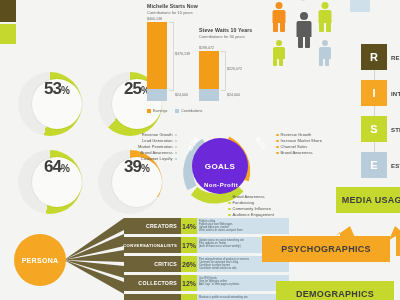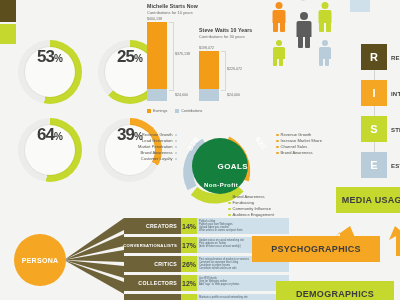--- a/index.html
+++ b/index.html
@@ -10,21 +10,21 @@
     color:#4a4a48;
   }
   .stage{position:absolute;left:0;top:0;width:400px;height:300px;}
   .abs{position:absolute;}
 
   
   #corner-brown{left:-6px;top:-4px;width:22px;height:26px;background:#5d4e1d;}
   #corner-green{left:-6px;top:24px;width:22px;height:20px;background:#c4d82e;}
 
   
-  .donut{border-radius:50%;display:flex;align-items:center;justify-content:center;}
+  .donut{border-radius:50%;display:flex;align-items:center;justify-content:flex-end;margin-top:32px;}
   .donut .hole{
     border-radius:50%;background:#fafaf8;display:flex;
     align-items:baseline;justify-content:center;
     box-shadow:0 0 0 1px rgba(0,0,0,.04);
   }
   .donut .num{font-weight:bold;color:#3d3d3b;letter-spacing:-1px;}
   .donut .pct{font-weight:bold;color:#3d3d3b;}
 
   
   .bc-title{font-size:5.2px;font-weight:bold;color:#3d3d3b;letter-spacing:.1px;}
@@ -32,22 +32,22 @@
   .bar-earn{background:#f39c17;}
   .bar-contrib{background:#b9ccda;}
   .bar-val{font-size:3.6px;color:#6f6f6c;white-space:nowrap;}
   .brace{border:1px solid #d8d8d4;border-left:none;}
   .lg-item{display:flex;align-items:center;gap:2px;}
   .lg-sw{width:4px;height:4px;}
   .lg-tx{font-size:3.6px;color:#5f5f5c;}
 
   
   #goals-core{
-    width:56px;height:56px;border-radius:50%;background:#15803d;
-    display:flex;align-items:center;justify-content:flex-end;
+    width:56px;height:56px;border-radius:50%;background:#6d28d9;
+    display:flex;align-items:center;justify-content:center;
   }
   #goals-core span{color:#fff;font-weight:bold;font-size:8px;letter-spacing:.4px;}
   .arc-label{font-weight:bold;color:#fff;font-size:6.5px;letter-spacing:.5px;}
   .goal-li{font-size:4.1px;color:#55554f;white-space:nowrap;line-height:1;}
   .bullet{width:2.6px;height:2.6px;border-radius:50%;display:inline-block;}
 
   
   .person{position:absolute;}
   .p-head{border-radius:50%;position:absolute;left:50%;transform:translateX(-50%);top:0;}
   .p-body{position:absolute;left:50%;transform:translateX(-50%);border-radius:2px 2px 0 0;}
@@ -72,21 +72,21 @@
   .row-pct{
     background:#c4d82e;display:flex;align-items:center;justify-content:center;
     color:#3d3d3b;font-weight:bold;font-size:7px;
   }
   .row-desc{background:#cfe0ea;padding:1.5px 2px;}
   .row-desc div{font-size:2.6px;color:#4e5e68;line-height:1.28;white-space:nowrap;}
 
   
   .banner{display:flex;align-items:center;justify-content:center;font-weight:bold;color:#3d3d3b;letter-spacing:.3px;}
   #media-usage{background:#c4d82e;font-size:9px;}
-  #psychographics{background:#f5a623;font-size:9px;}
+  #psychographics{background:#f5a623;font-size:9px;margin-left:10px;}
   #demographics{background:#c4d82e;font-size:9px;}
 </style>
 </head>
 <body>
 
 <div class="stage">
 
   <div class="abs" id="corner-brown"></div>
   <div class="abs" id="corner-green"></div>
 

